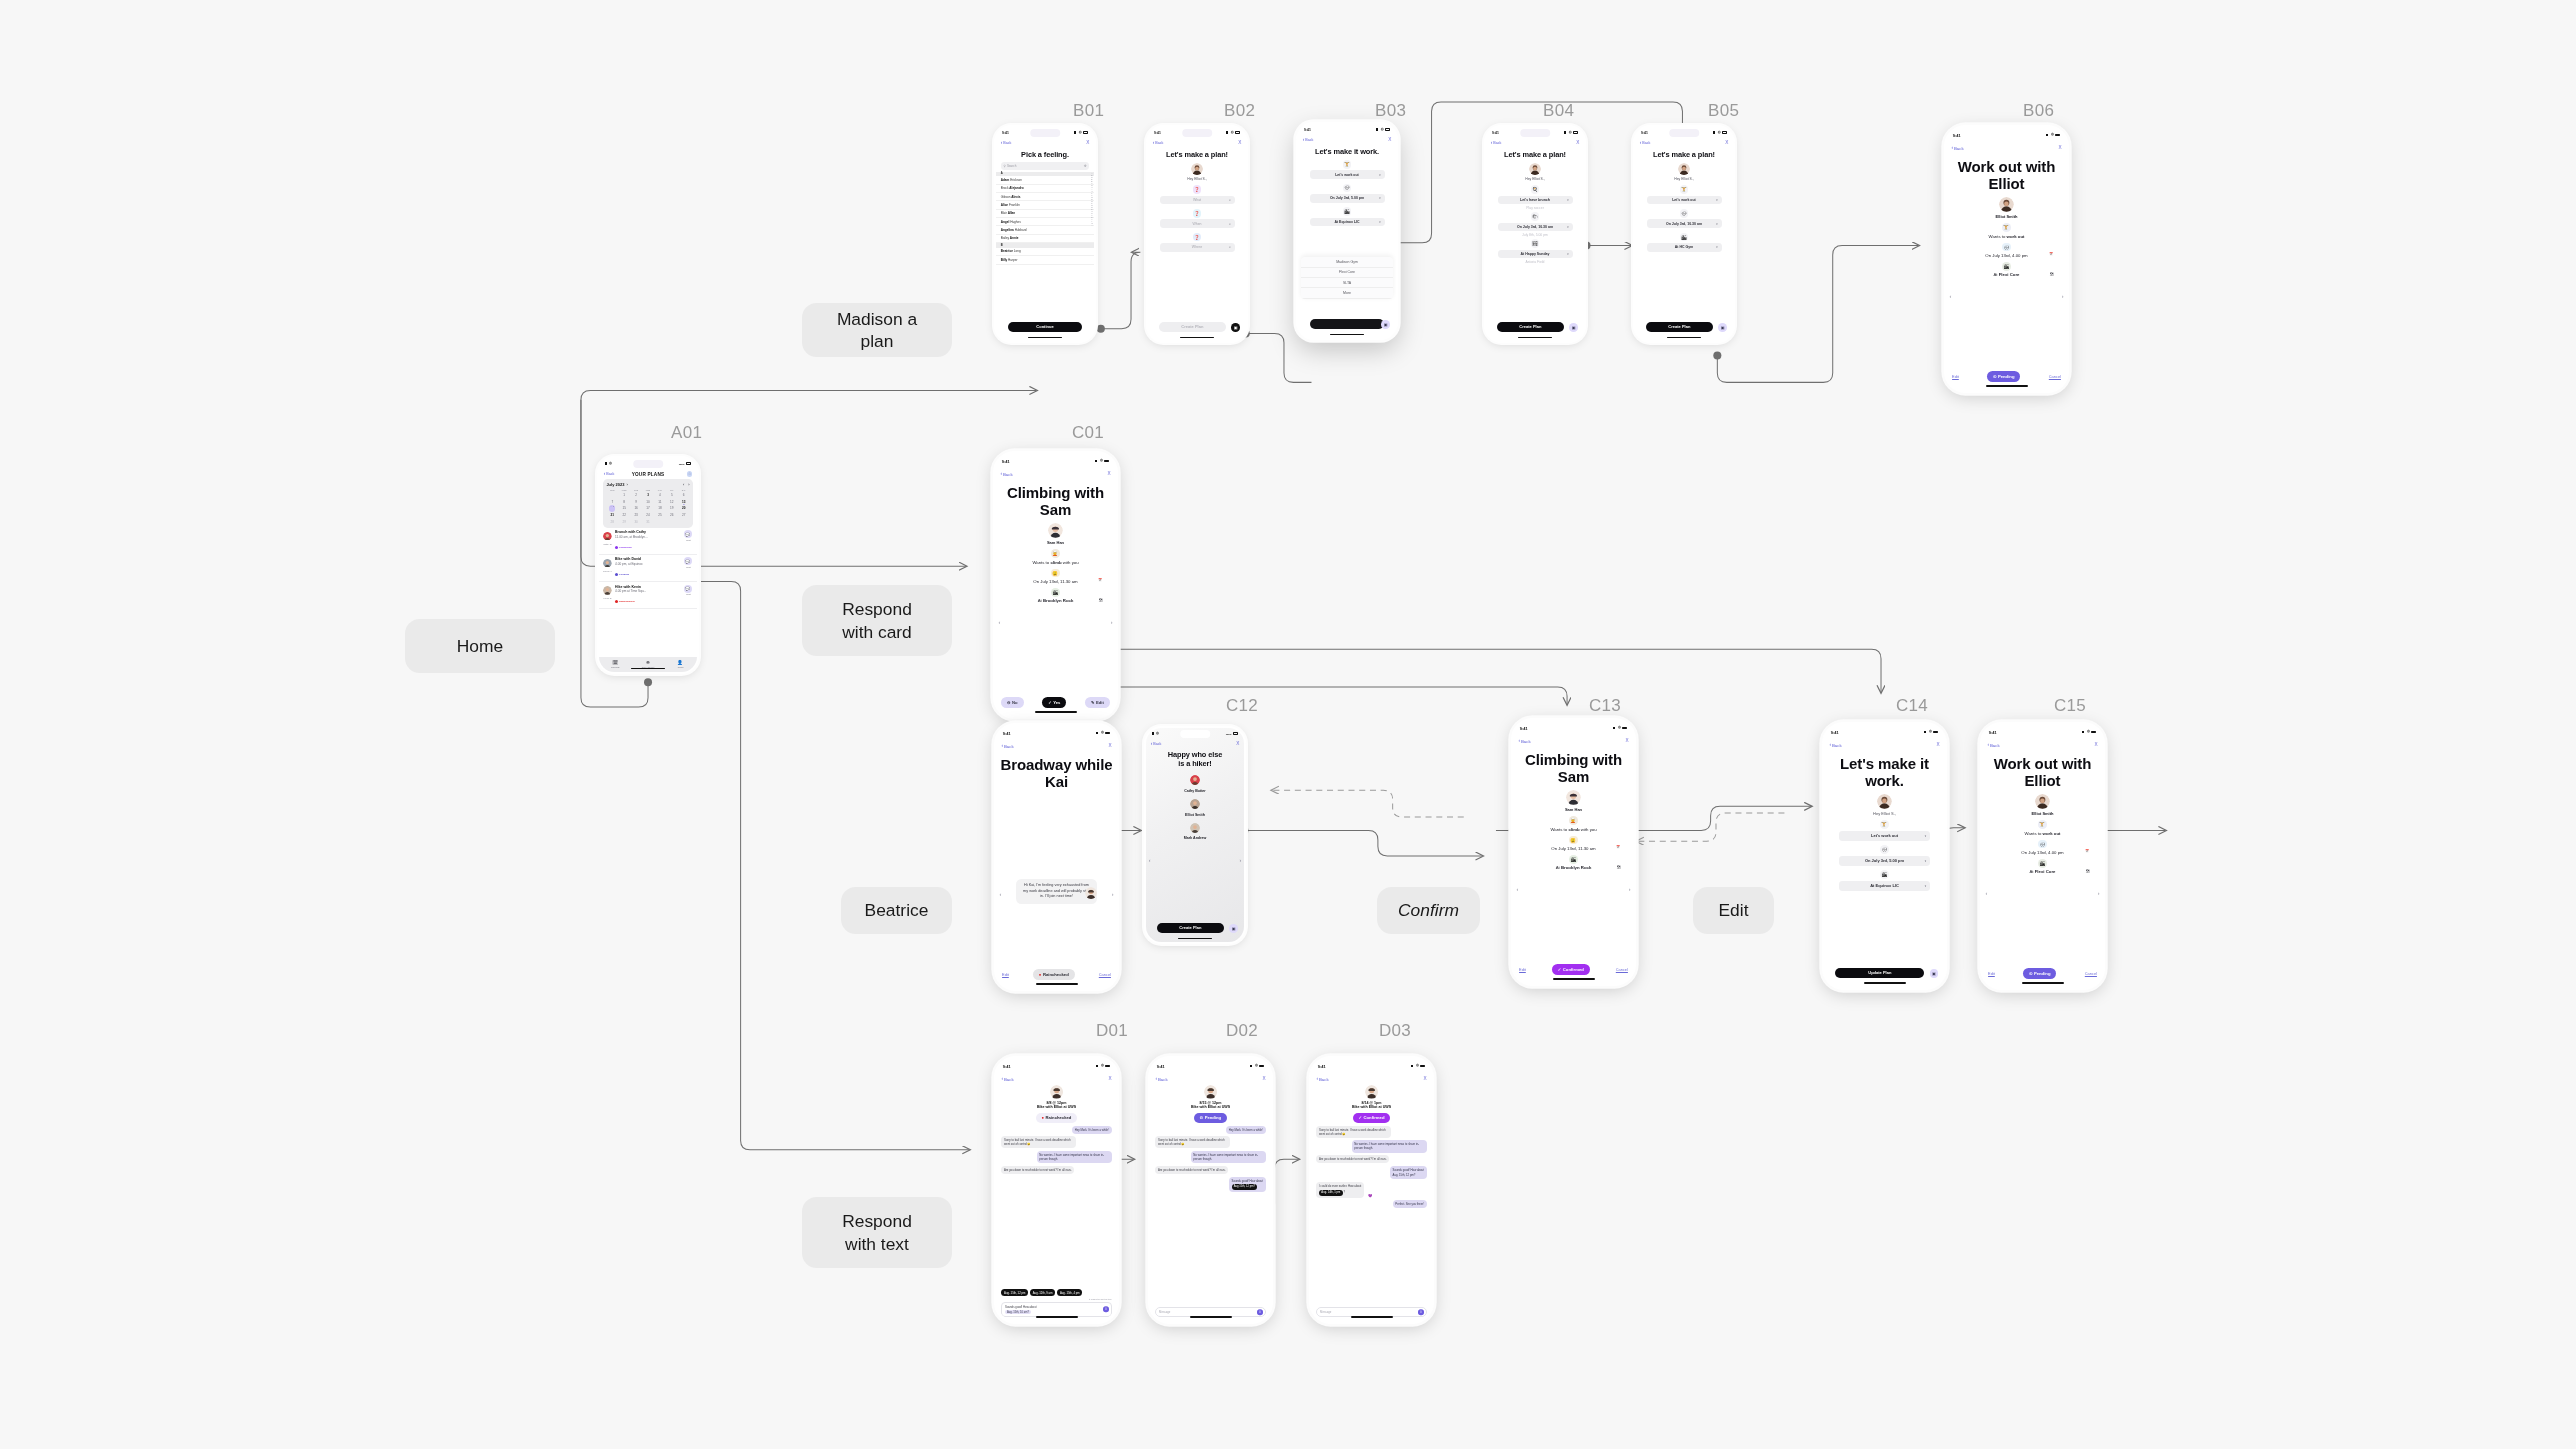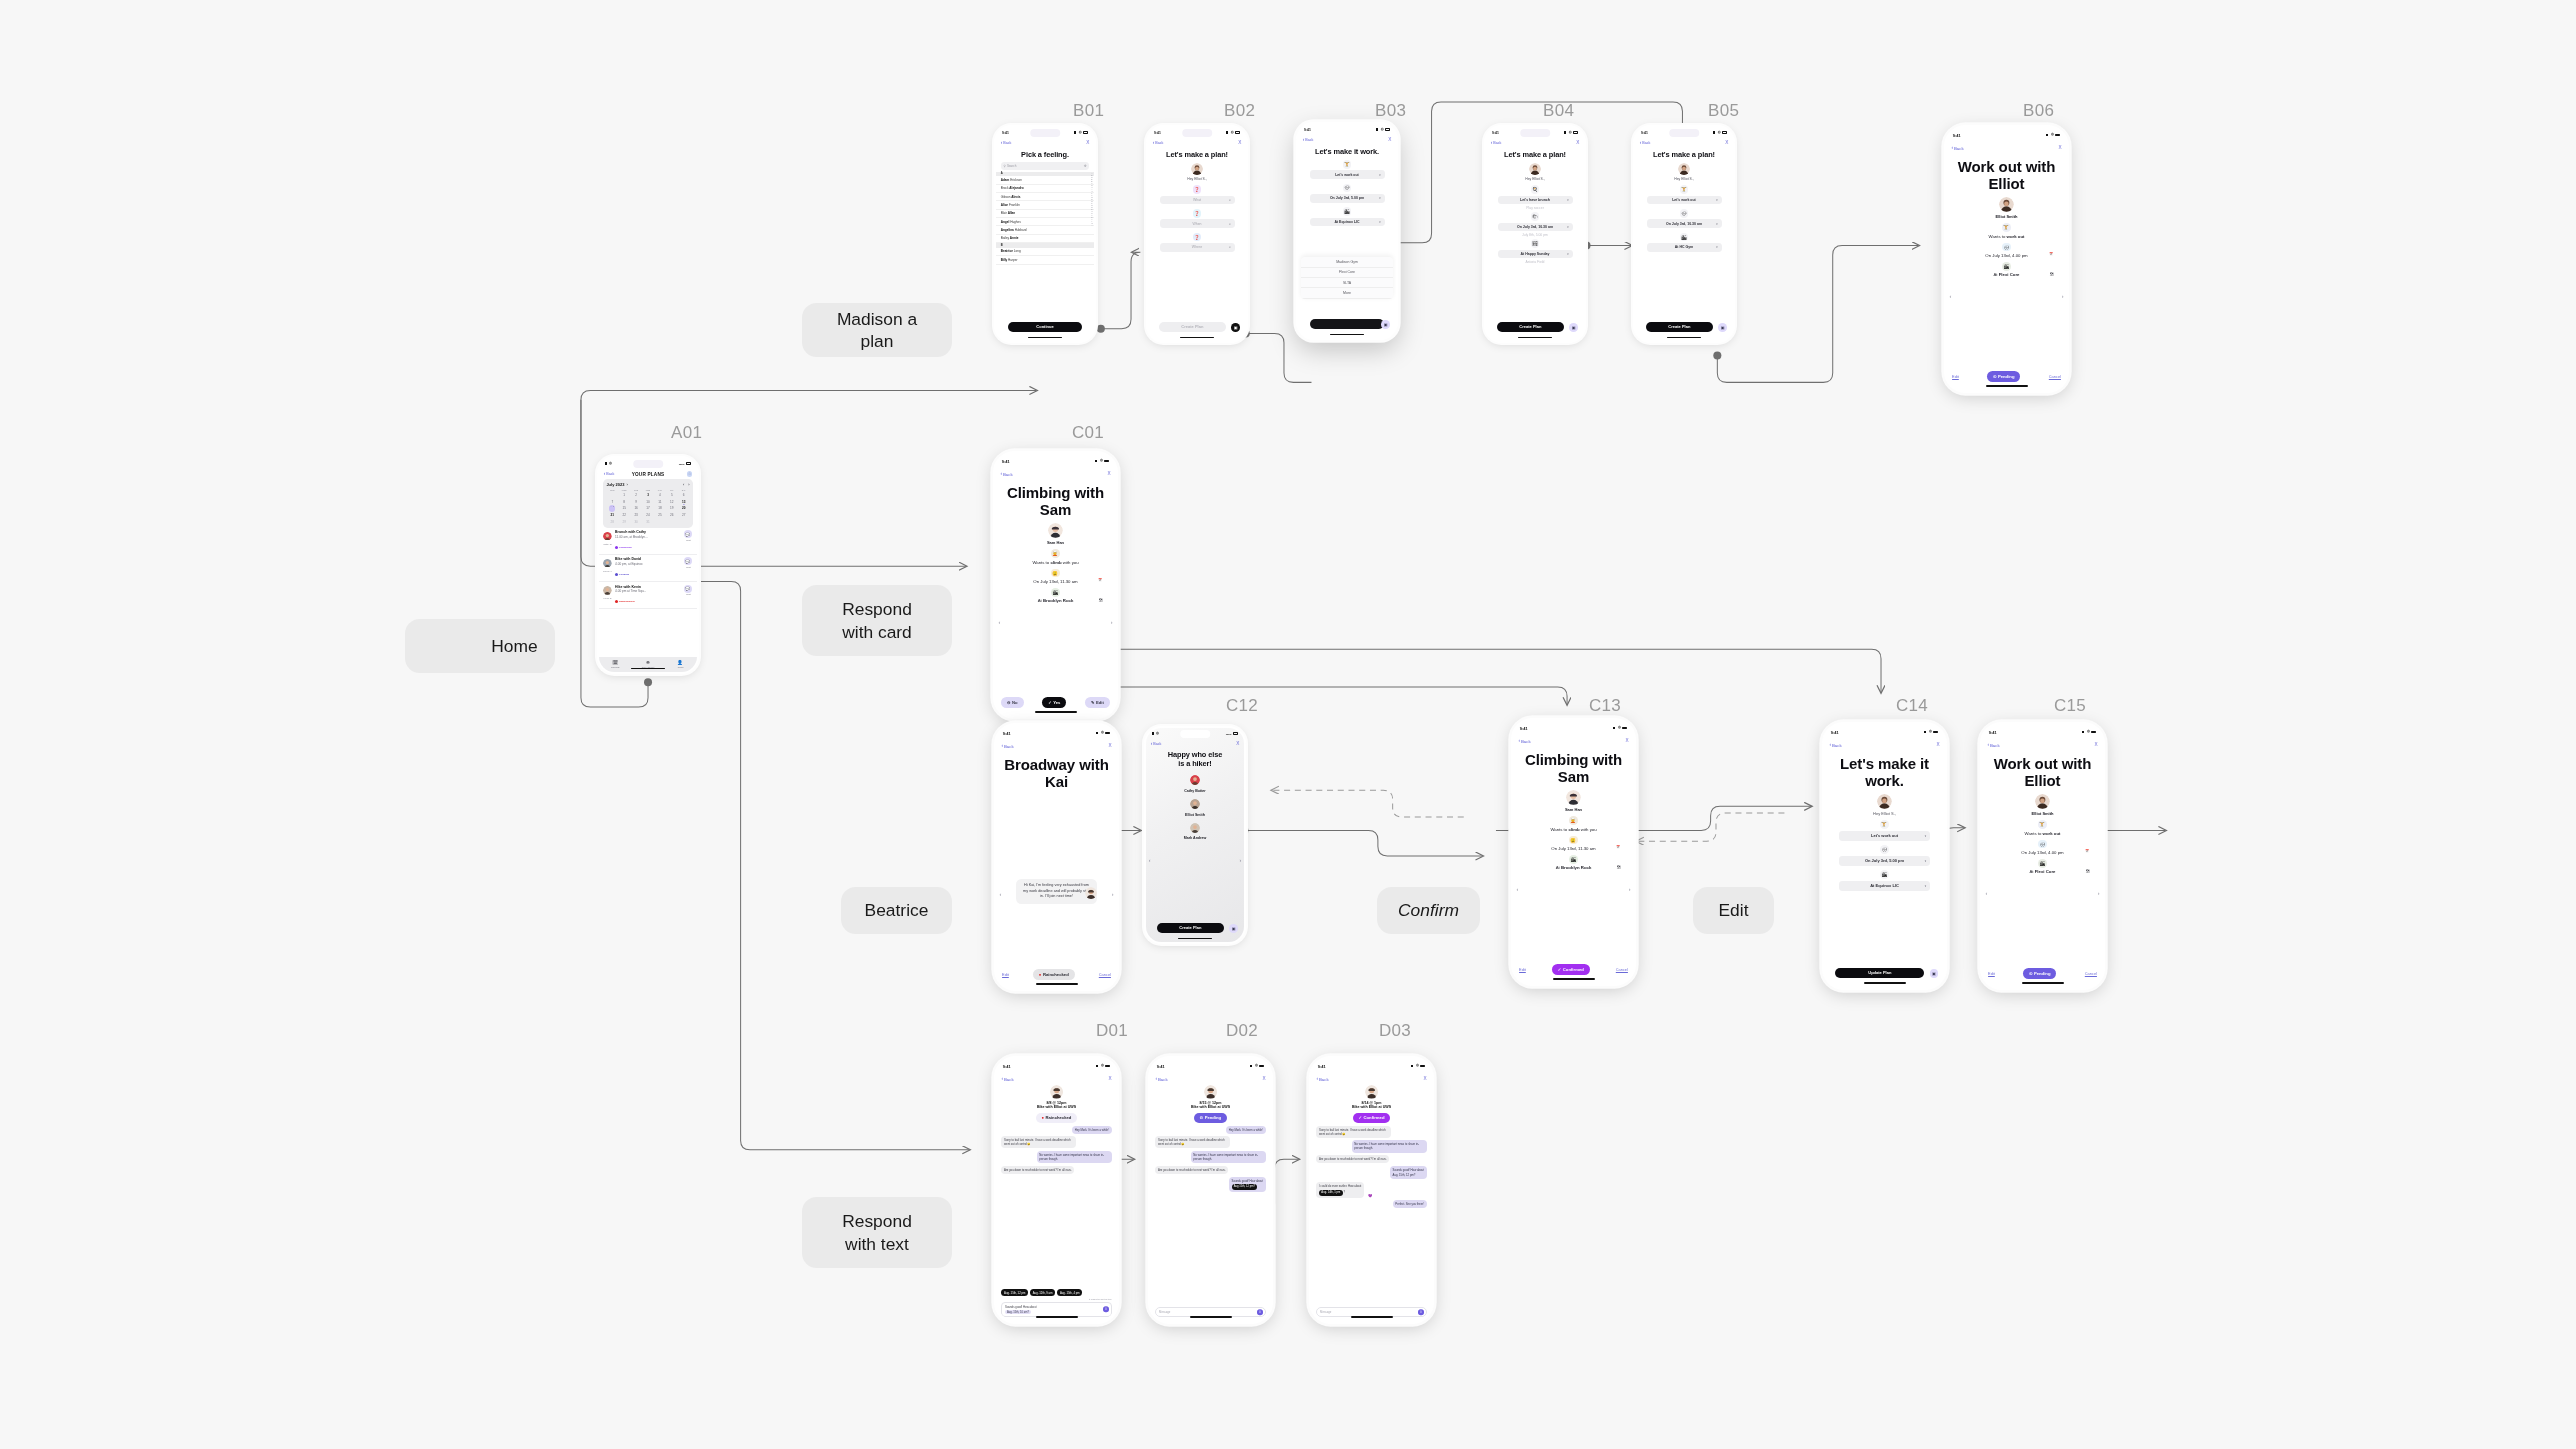--- a/index.html
+++ b/index.html
@@ -307,21 +307,21 @@
       <path d="M1832,1808 H1886 Q1900,1808 1900,1794 V1742 Q1900,1728 1914,1728 H1936" marker-end="url(#ah)"></path>
       <circle cx="1832" cy="1808" r="6" fill="#6f6f6f" stroke="none"></circle>
     </g>
 
     <g fill="none" stroke="#9a9a9a" stroke-width="1.5" stroke-dasharray="9 7">
       <path d="M2660,1212 H2572 Q2558,1212 2558,1226 V1240 Q2558,1254 2544,1254 H2440" marker-end="url(#ahl)"></path>
       <path d="M2182,1218 H2090 Q2076,1218 2076,1204 V1192 Q2076,1178 2062,1178 H1896" marker-end="url(#ahl)"></path>
     </g>
   </svg>
 
-  <div class="glabel" style="left:405px; top:619px; width:150px; height:54px;justify-content:flex-end;">
+  <div class="glabel" style="left:405px; top:619px; width:150px; height:54px;">
     <span>Home</span>
   </div>
   <div class="glabel" style="left:802px; top:303px; width:150px; height:54px;">
     <span>Madison a plan</span>
   </div>
   <div class="glabel" style="left:802px; top:585px; width:150px; height:71px; white-space:pre-line;">
     <span>Respond
 with card</span>
   </div>
   <div class="glabel" style="left:841px; top:887px; width:111px; height:47px;">
@@ -977,21 +977,21 @@
           </span>
         <div class="notch" style="background:#fff"></div>
       </div>
       <div class="navbar">
         <span class="back">
             <span class="chev">‹</span>
             <span>Back</span>
           </span>
         <span class="x">X</span>
       </div>
-      <div class="h1">Broadway with Kai</div>
+      <div class="h1">Broadway while Kai</div>
       <div class="body" style="display:flex;align-items:center;justify-content:center;">
         <div style="background:#f2f2f3;border-radius:5.4px;padding:4px 5.4px;width:81px;text-align:center;font-size:3.8px;line-height:1.5;color:#3a3a42;">Hi Kai, I'm feeling very exhausted from my work deadline and will probably stay in. I'll join next time!</div>
         <div class="arrL">‹</div>
         <div class="arrR">›</div>
         <svg class="avimg" width="12" height="12" viewBox="0 0 18 18" style="position:absolute;right:19px;bottom:89px;">
           <circle cx="9" cy="9" r="9" fill="#efe6df"></circle>
             <path d="M3 18a6 6 0 0 1 12 0z" fill="#3c2f2a"></path>
           <circle cx="9" cy="7.6" r="3.4" fill="#d9ab8d"></circle>
             <path d="M4.6 7C4.6 3.6 13.4 3.6 13.4 7c0 1.2-.7 1.2-.7 1.2H5.3S4.6 8.2 4.6 7z" fill="#4a3a32"></path>
         </svg>

